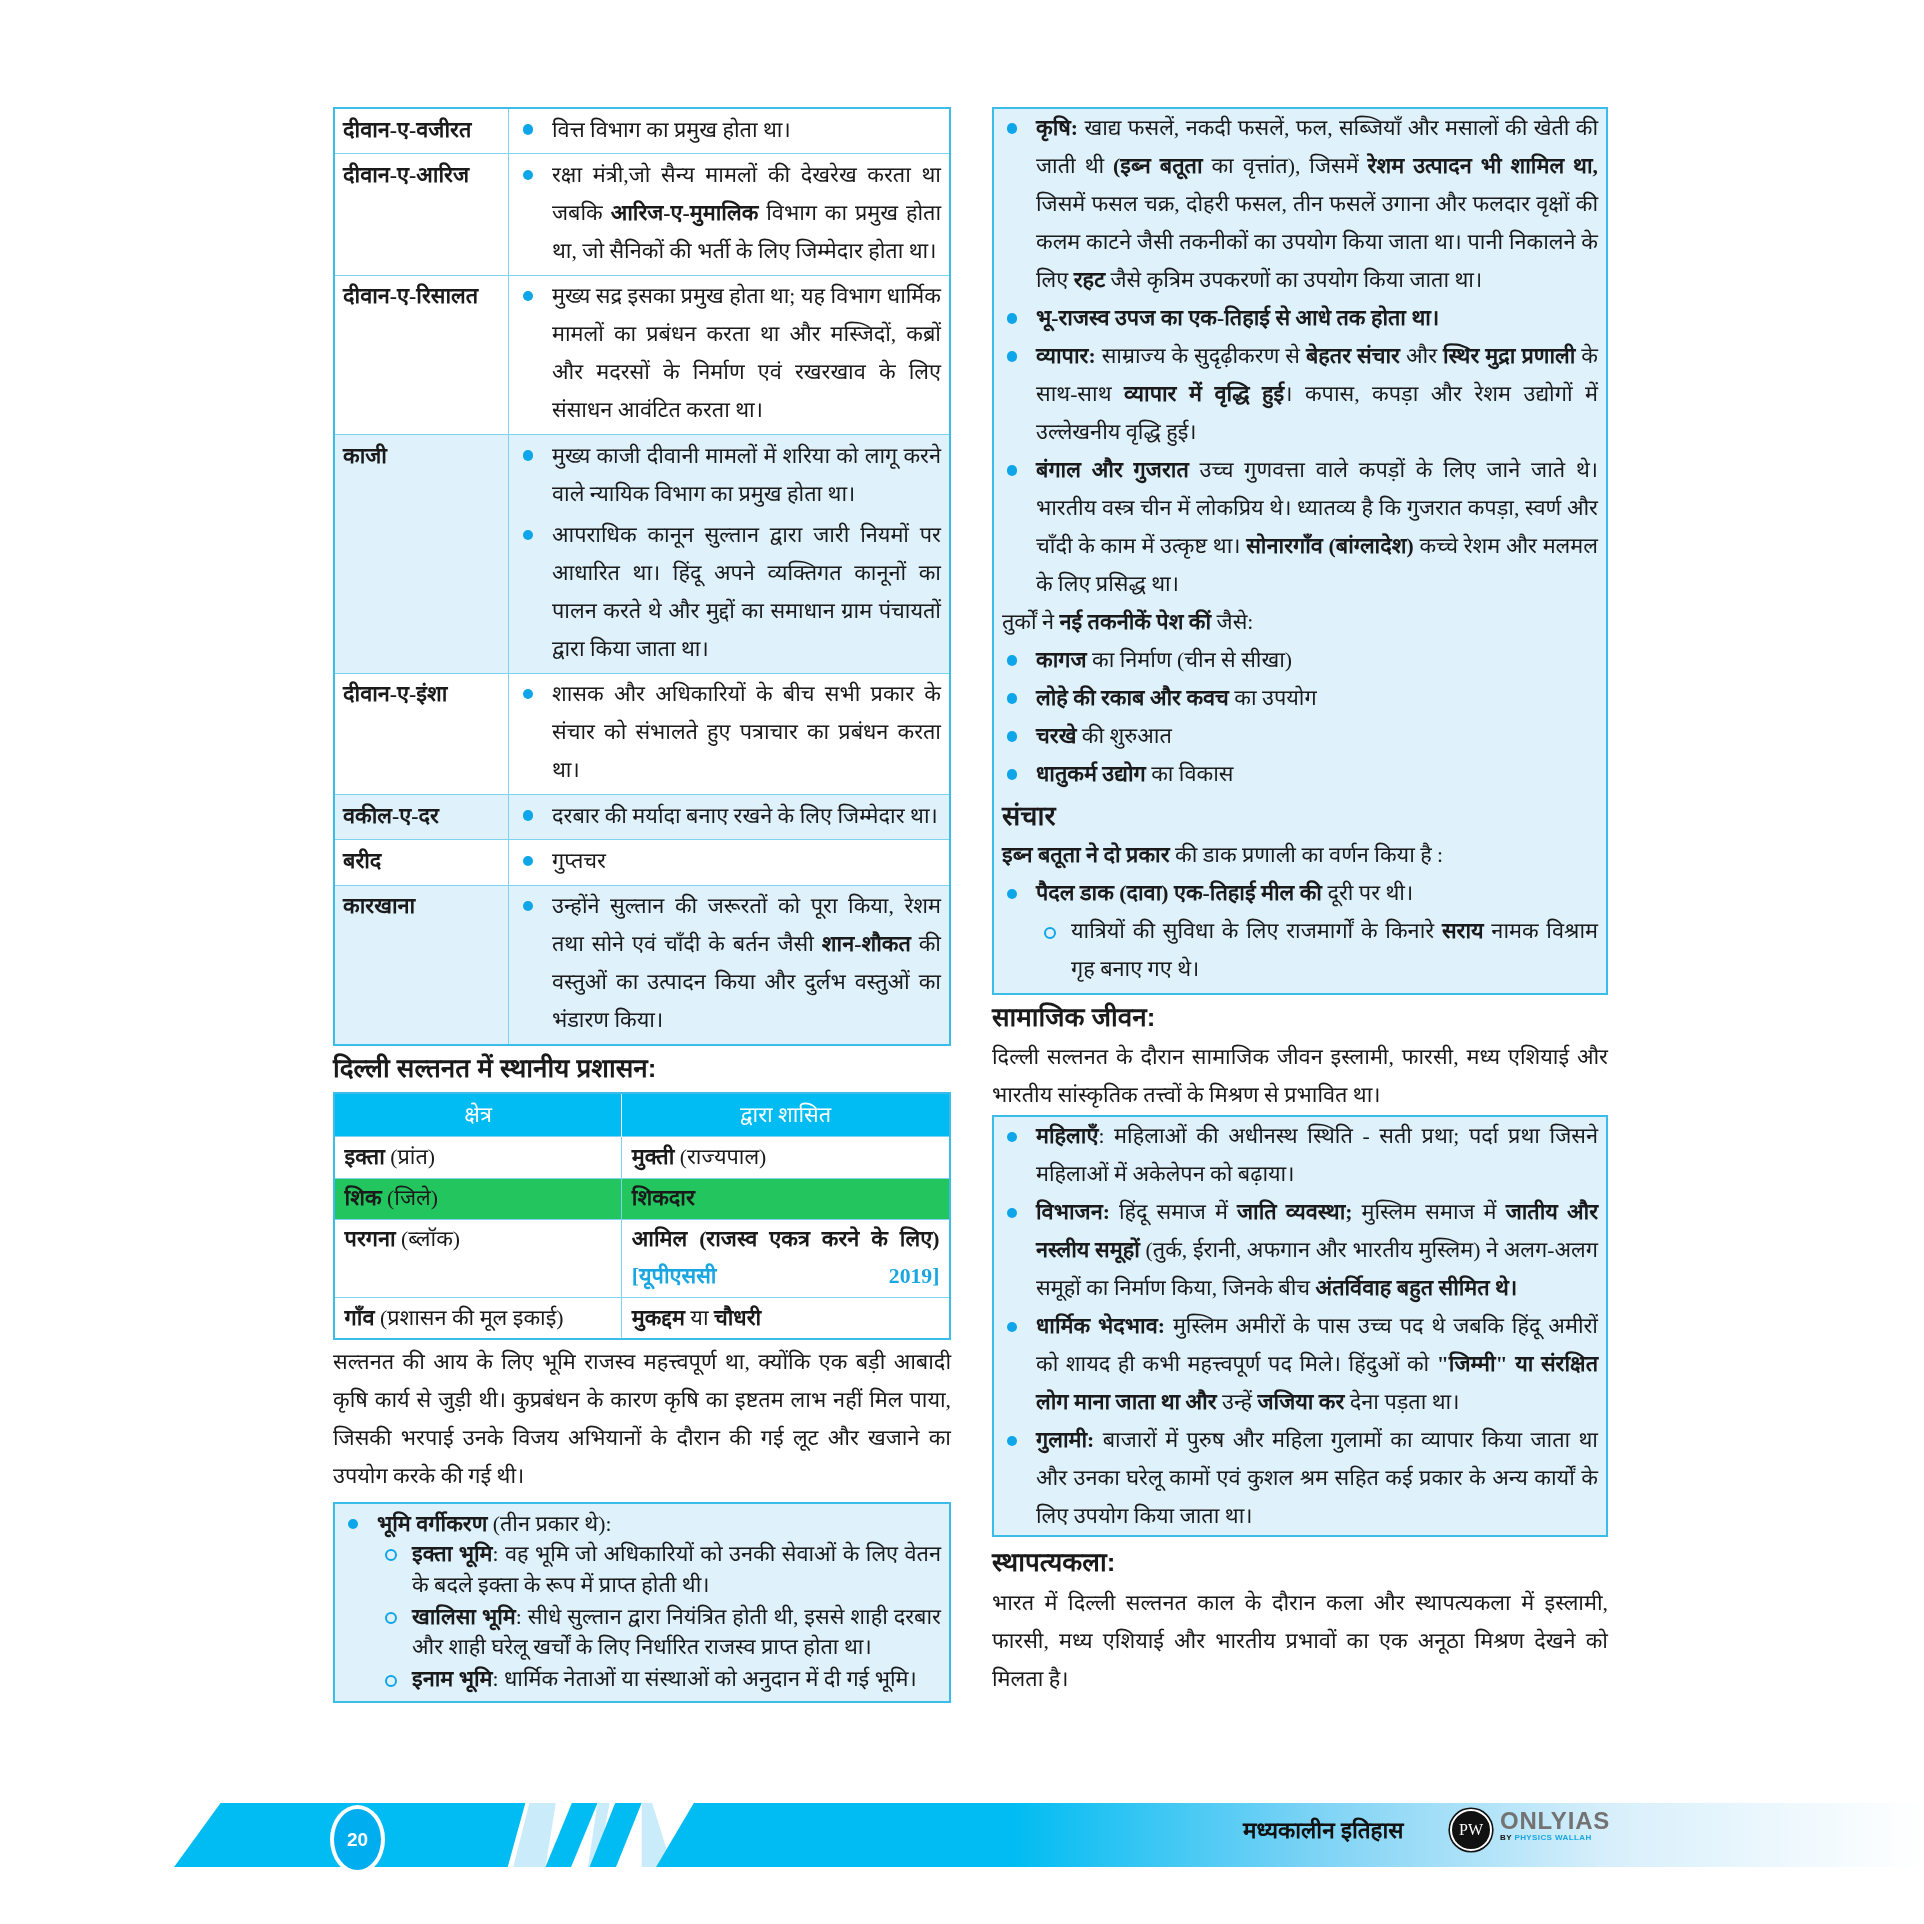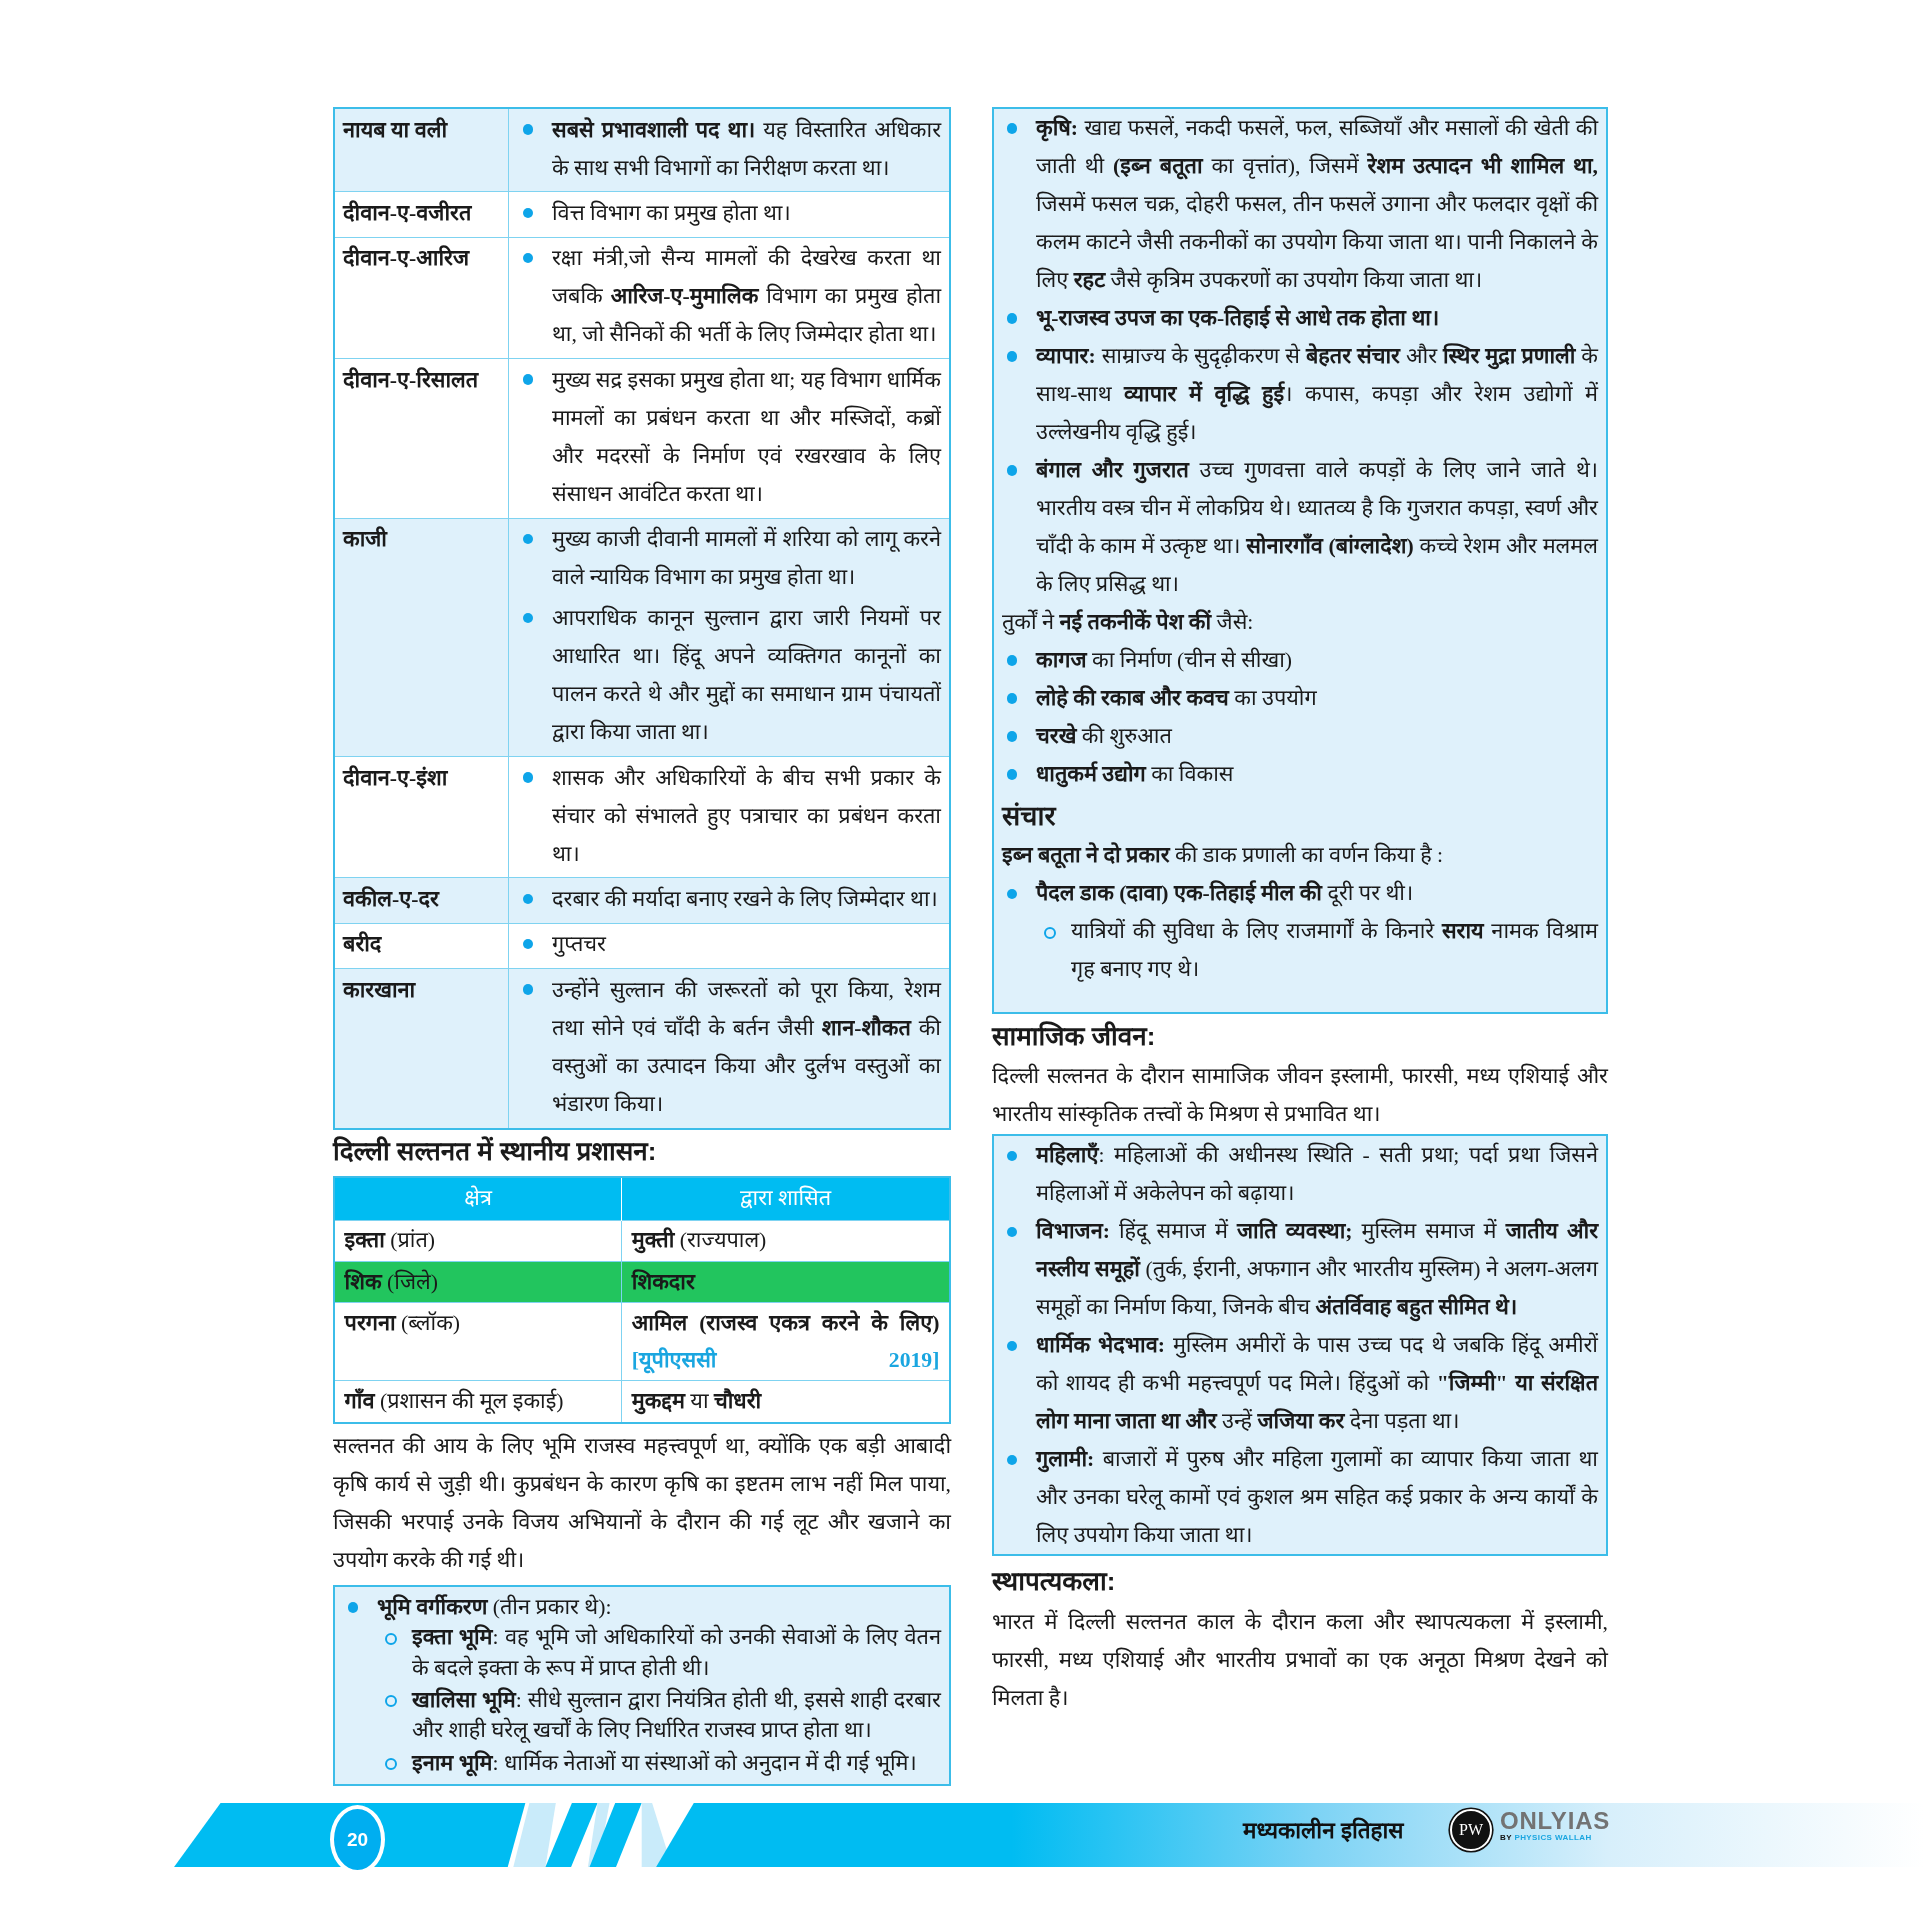--- a/index.html
+++ b/index.html
@@ -59,26 +59,20 @@
   .brand .tag { font-weight:bold; font-size:8px; color:#111; letter-spacing:0.4px; }
   .brand .tag span { color:#1aa6e0; }
 </style>
 </head>
 <body>
 
 <div class="col col-left">
 
   <table class="off-table">
     <tbody id="off-body">
-        <tr class="tint">
-          <td class="k">नायब या वली</td>
-          <td class="v">
-            <p><span class="dot"></span><span></span><span class="b">सबसे प्रभावशाली पद था।</span><span> यह विस्तारित अधिकार के साथ सभी विभागों का निरीक्षण करता था।</span></p>
-          </td>
-        </tr>
         <tr>
           <td class="k">दीवान-ए-वजीरत</td>
           <td class="v">
             <p><span class="dot"></span><span></span><span class="b"></span><span>वित्त विभाग का प्रमुख होता था।</span></p>
           </td>
         </tr>
         <tr>
           <td class="k">दीवान-ए-आरिज</td>
           <td class="v">
             <p><span class="dot"></span><span>रक्षा मंत्री,जो सैन्य मामलों की देखरेख करता था जबकि </span><span class="b">आरिज-ए-मुमालिक</span><span> विभाग का प्रमुख होता था, जो सैनिकों की भर्ती के लिए जिम्मेदार होता था।</span></p>
@@ -163,21 +157,21 @@
           <li><span class="ring"></span><span class="b">खालिसा भूमि</span><span>: सीधे सुल्तान द्वारा नियंत्रित होती थी, इससे शाही दरबार और शाही घरेलू खर्चों के लिए निर्धारित राजस्व प्राप्त होता था।</span></li>
           <li><span class="ring"></span><span class="b">इनाम भूमि</span><span>: धार्मिक नेताओं या संस्थाओं को अनुदान में दी गई भूमि।</span></li>
         </ul>
       </li>
     </ul>
   </div>
 </div>
 
 <div class="col col-right">
 
-  <div class="box" style="padding:0 8px 22px 8px">
+  <div class="box" style="padding:0 8px 3px 8px">
     <ul class="blist">
       <li><span class="dot"></span><span class="b">कृषि:</span><span> खाद्य फसलें, नकदी फसलें, फल, सब्जियाँ और मसालों की खेती की जाती थी </span><span class="b">(इब्न बतूता</span><span> का वृत्तांत), जिसमें </span><span class="b">रेशम उत्पादन भी शामिल था,</span><span> जिसमें फसल चक्र, दोहरी फसल, तीन फसलें उगाना और फलदार वृक्षों की कलम काटने जैसी तकनीकों का उपयोग किया जाता था। पानी निकालने के लिए </span><span class="b">रहट</span><span> जैसे कृत्रिम उपकरणों का उपयोग किया जाता था।</span></li>
       <li><span class="dot"></span><span class="b">भू-राजस्व उपज का एक-तिहाई से आधे तक होता था।</span></li>
       <li><span class="dot"></span><span class="b">व्यापार:</span><span> साम्राज्य के सुदृढ़ीकरण से </span><span class="b">बेहतर संचार</span><span> और </span><span class="b">स्थिर मुद्रा प्रणाली</span><span> के साथ-साथ </span><span class="b">व्यापार में वृद्धि हुई</span><span>। कपास, कपड़ा और रेशम उद्योगों में उल्लेखनीय वृद्धि हुई।</span></li>
       <li><span class="dot"></span><span class="b">बंगाल और गुजरात</span><span> उच्च गुणवत्ता वाले कपड़ों के लिए जाने जाते थे। भारतीय वस्त्र चीन में लोकप्रिय थे। ध्यातव्य है कि गुजरात कपड़ा, स्वर्ण और चाँदी के काम में उत्कृष्ट था। </span><span class="b">सोनारगाँव (बांग्लादेश)</span><span> कच्चे रेशम और मलमल के लिए प्रसिद्ध था।</span></li>
     </ul>
     <div class="plain-line"><span>तुर्कों ने </span><span class="b">नई तकनीकें पेश कीं</span><span> जैसे:</span></div>
     <ul class="blist">
       <li><span class="dot"></span><span class="b">कागज</span><span> का निर्माण (चीन से सीखा)</span></li>
       <li><span class="dot"></span><span class="b">लोहे की रकाब और कवच</span><span> का उपयोग</span></li>

